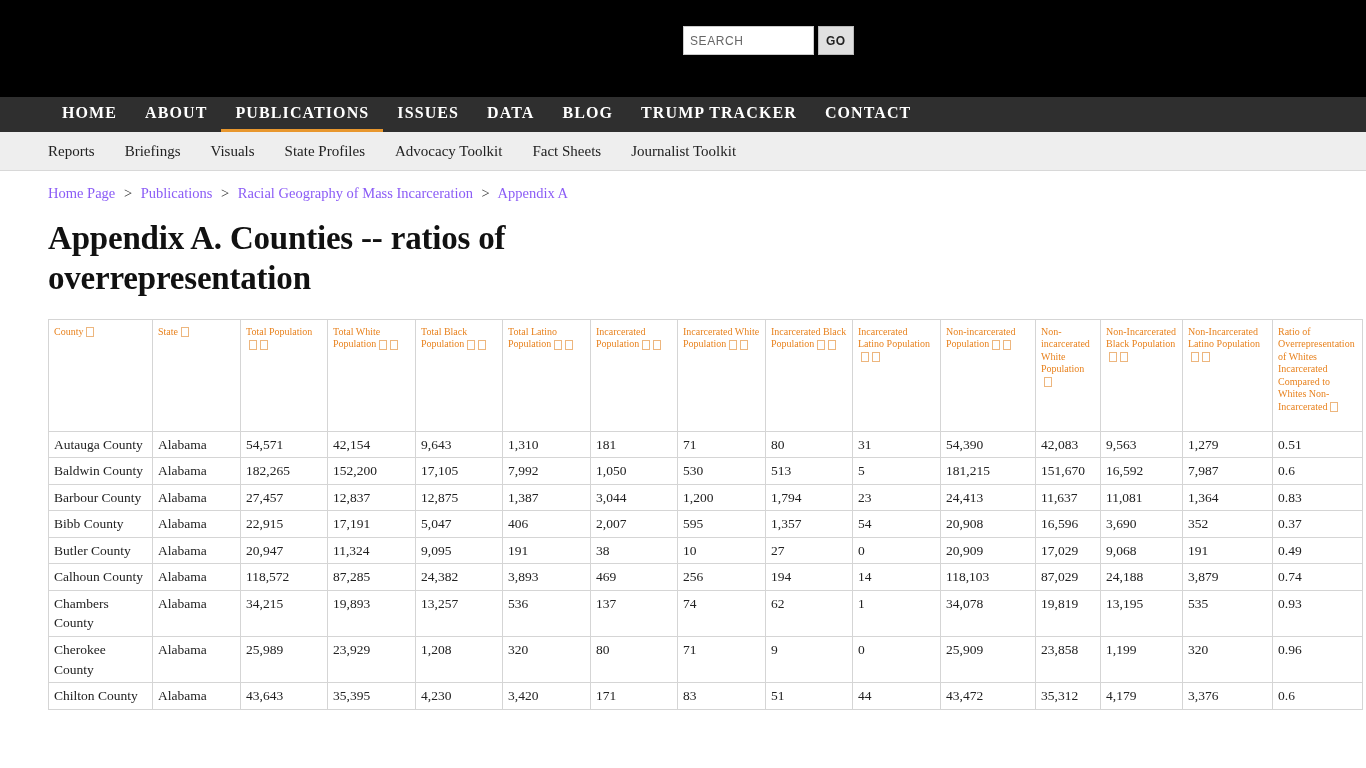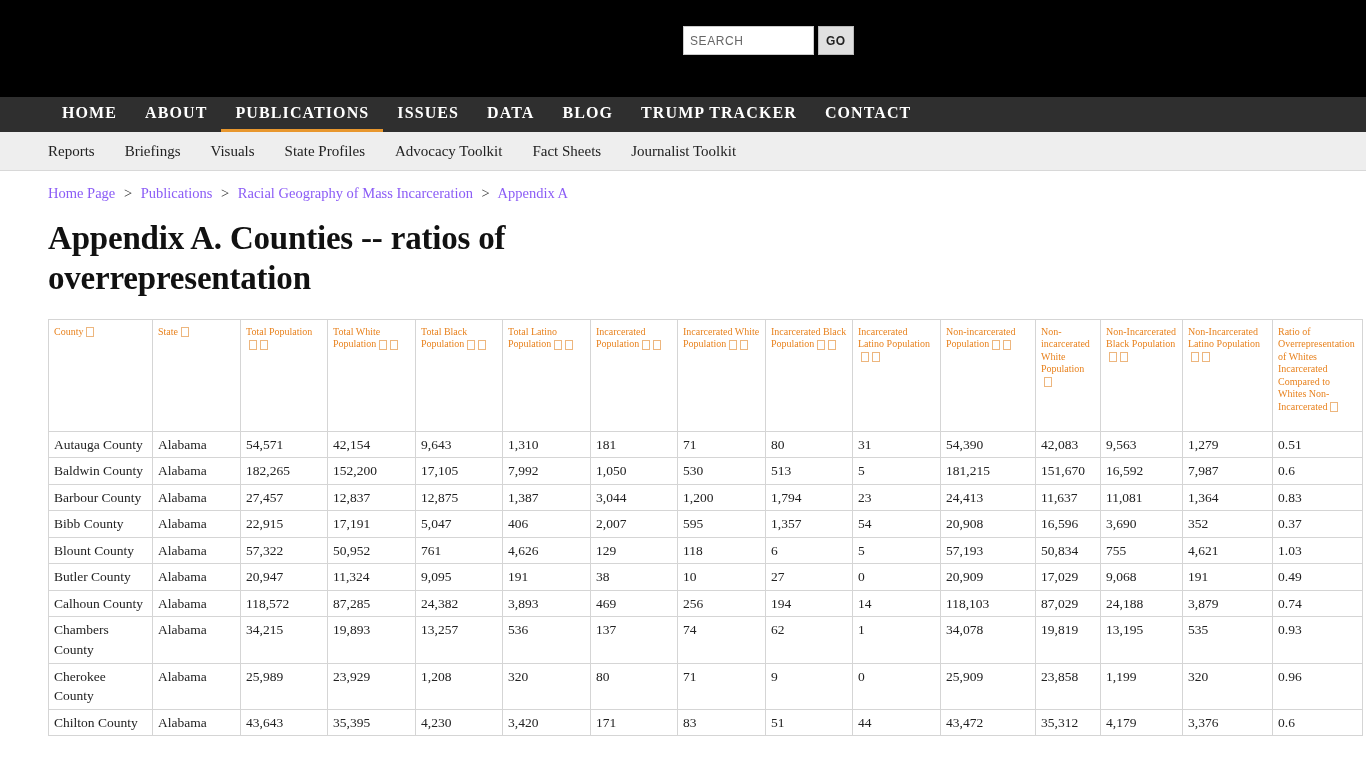--- a/index.html
+++ b/index.html
@@ -324,37 +324,20 @@
         <td>595</td>
         <td>1,357</td>
         <td>54</td>
         <td>20,908</td>
         <td>16,596</td>
         <td>3,690</td>
         <td>352</td>
         <td>0.37</td>
       </tr>
       <tr>
-        <td class="county">Blount County</td>
-        <td>Alabama</td>
-        <td>57,322</td>
-        <td>50,952</td>
-        <td>761</td>
-        <td>4,626</td>
-        <td>129</td>
-        <td>118</td>
-        <td>6</td>
-        <td>5</td>
-        <td>57,193</td>
-        <td>50,834</td>
-        <td>755</td>
-        <td>4,621</td>
-        <td>1.03</td>
-      </tr>
-      <tr>
         <td class="county">Butler County</td>
         <td>Alabama</td>
         <td>20,947</td>
         <td>11,324</td>
         <td>9,095</td>
         <td>191</td>
         <td>38</td>
         <td>10</td>
         <td>27</td>
         <td>0</td>

